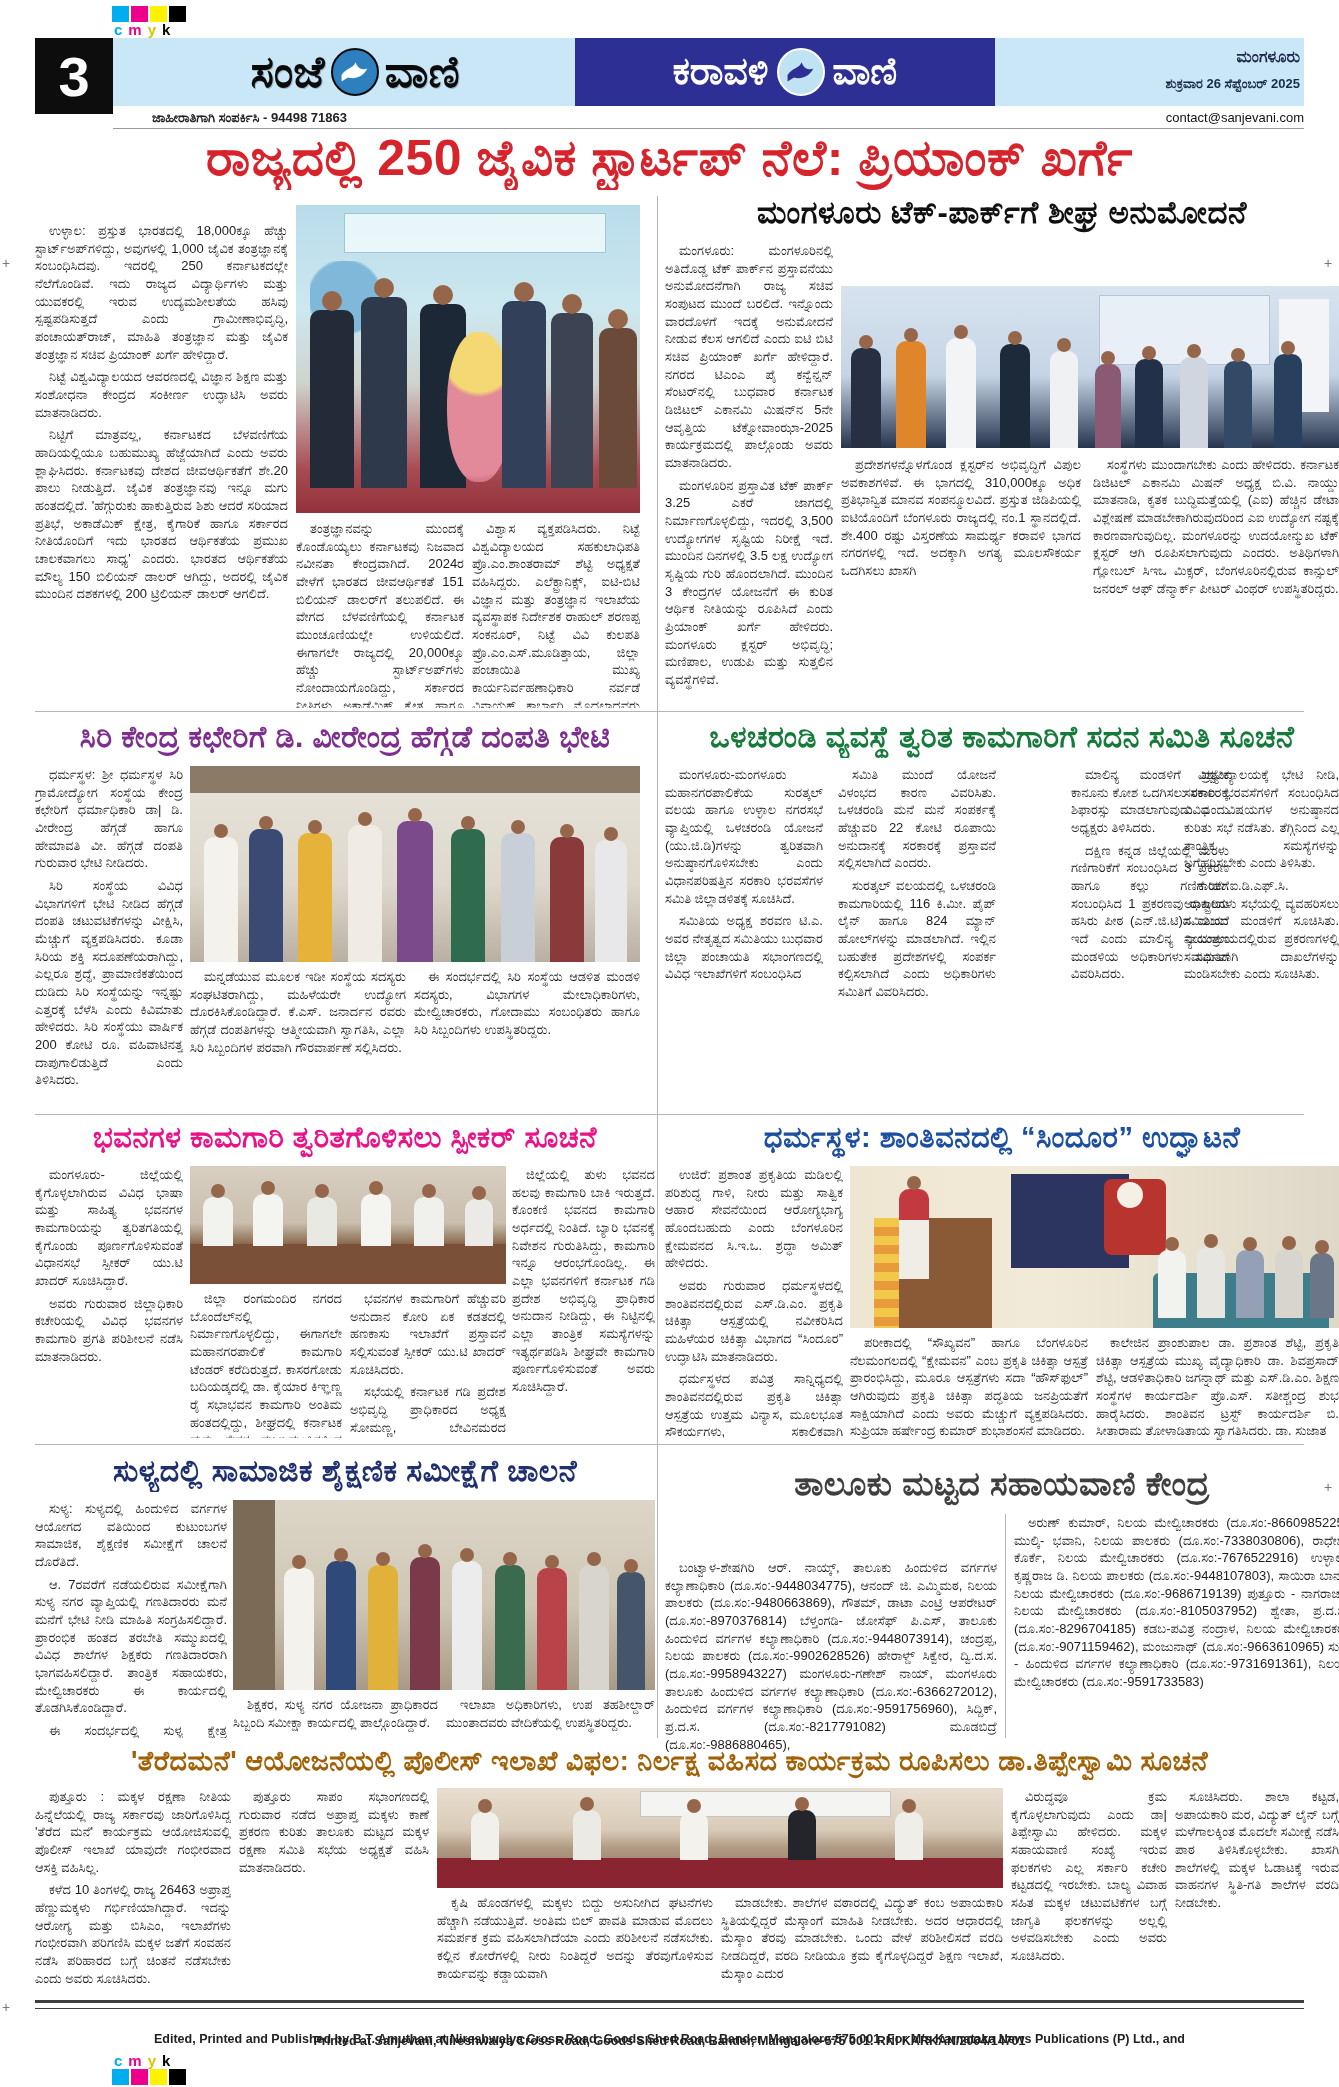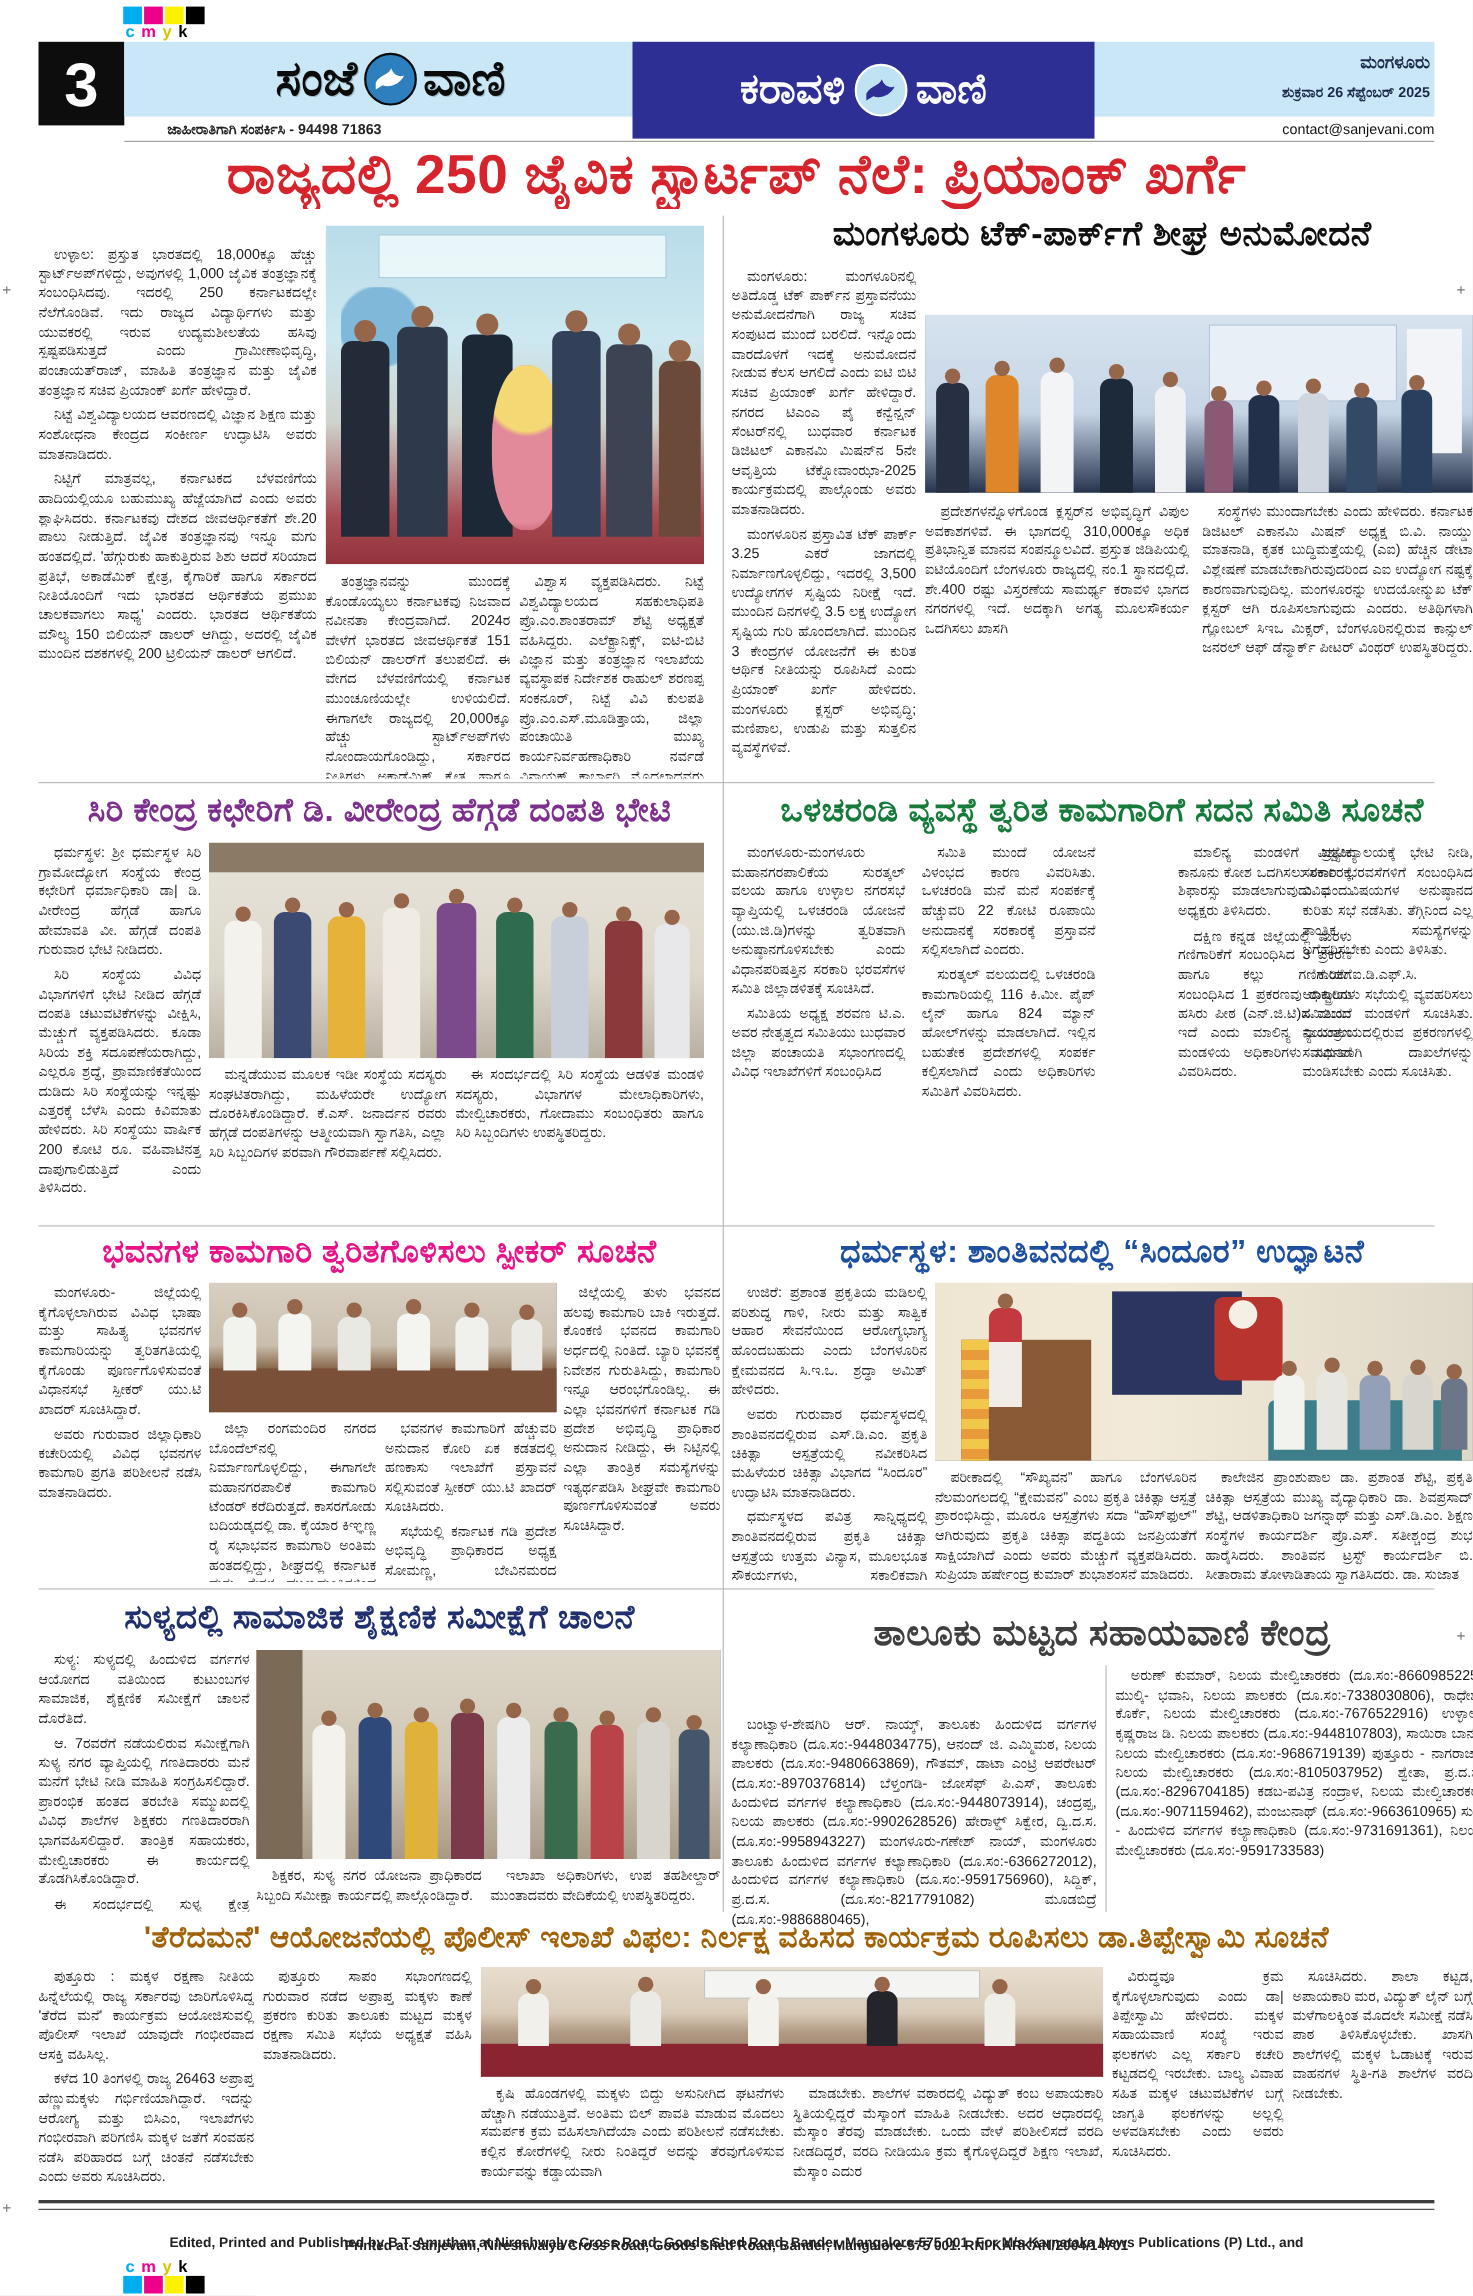--- a/index.html
+++ b/index.html
@@ -14,21 +14,21 @@
   
   .pagebox{position:absolute;left:35px;top:38px;width:78px;height:76px;background:#0d0d0d;color:#fff;
            display:flex;align-items:center;justify-content:center;font-size:56px;font-weight:700;}
   .strip{position:absolute;left:113px;top:38px;width:1191px;height:68px;background:#c9e7f6;}
   .masthead{position:absolute;left:140px;top:44px;width:430px;height:56px;display:flex;align-items:center;
             justify-content:center;gap:6px;font-weight:700;font-size:44px;color:#0b0b0b;
             text-shadow:1px 1px 0 #9db9c6;}
   .emblem{width:44px;height:44px;border-radius:50%;background:#2d7fbe;border:2px solid #0b0b0b;
           display:flex;align-items:center;justify-content:center;flex:0 0 auto;}
   .emblem svg{width:70%;height:70%;}
-  .banner{position:absolute;left:575px;top:38px;width:420px;height:88px;background:#2e2f95;
+  .banner{position:absolute;left:575px;top:38px;width:420px;height:68px;background:#2e2f95;
           display:flex;align-items:center;justify-content:center;gap:8px;color:#fff;font-weight:700;font-size:38px;}
   .banner .emblem{background:#bfe3f2;border-color:#fff;}
   .hdr-city{position:absolute;left:1120px;top:48px;width:180px;text-align:right;font-size:16px;font-weight:700;color:#1c2a4a;}
   .hdr-date{position:absolute;left:1040px;top:76px;width:260px;text-align:right;font-size:13px;font-weight:600;color:#1c2a4a;}
   .hdr-mail{position:absolute;left:1040px;top:110px;width:264px;text-align:right;font-size:13px;color:#111;}
   .tagline{position:absolute;left:152px;top:110px;width:400px;font-size:13px;font-weight:700;color:#222;}
   .hdr-rule{position:absolute;left:113px;top:128px;width:1191px;border-top:1px solid #9a9a9a;}
   
   .hl{position:absolute;font-weight:700;display:flex;align-items:center;justify-content:center;
       white-space:nowrap;overflow:hidden;letter-spacing:.5px;}

